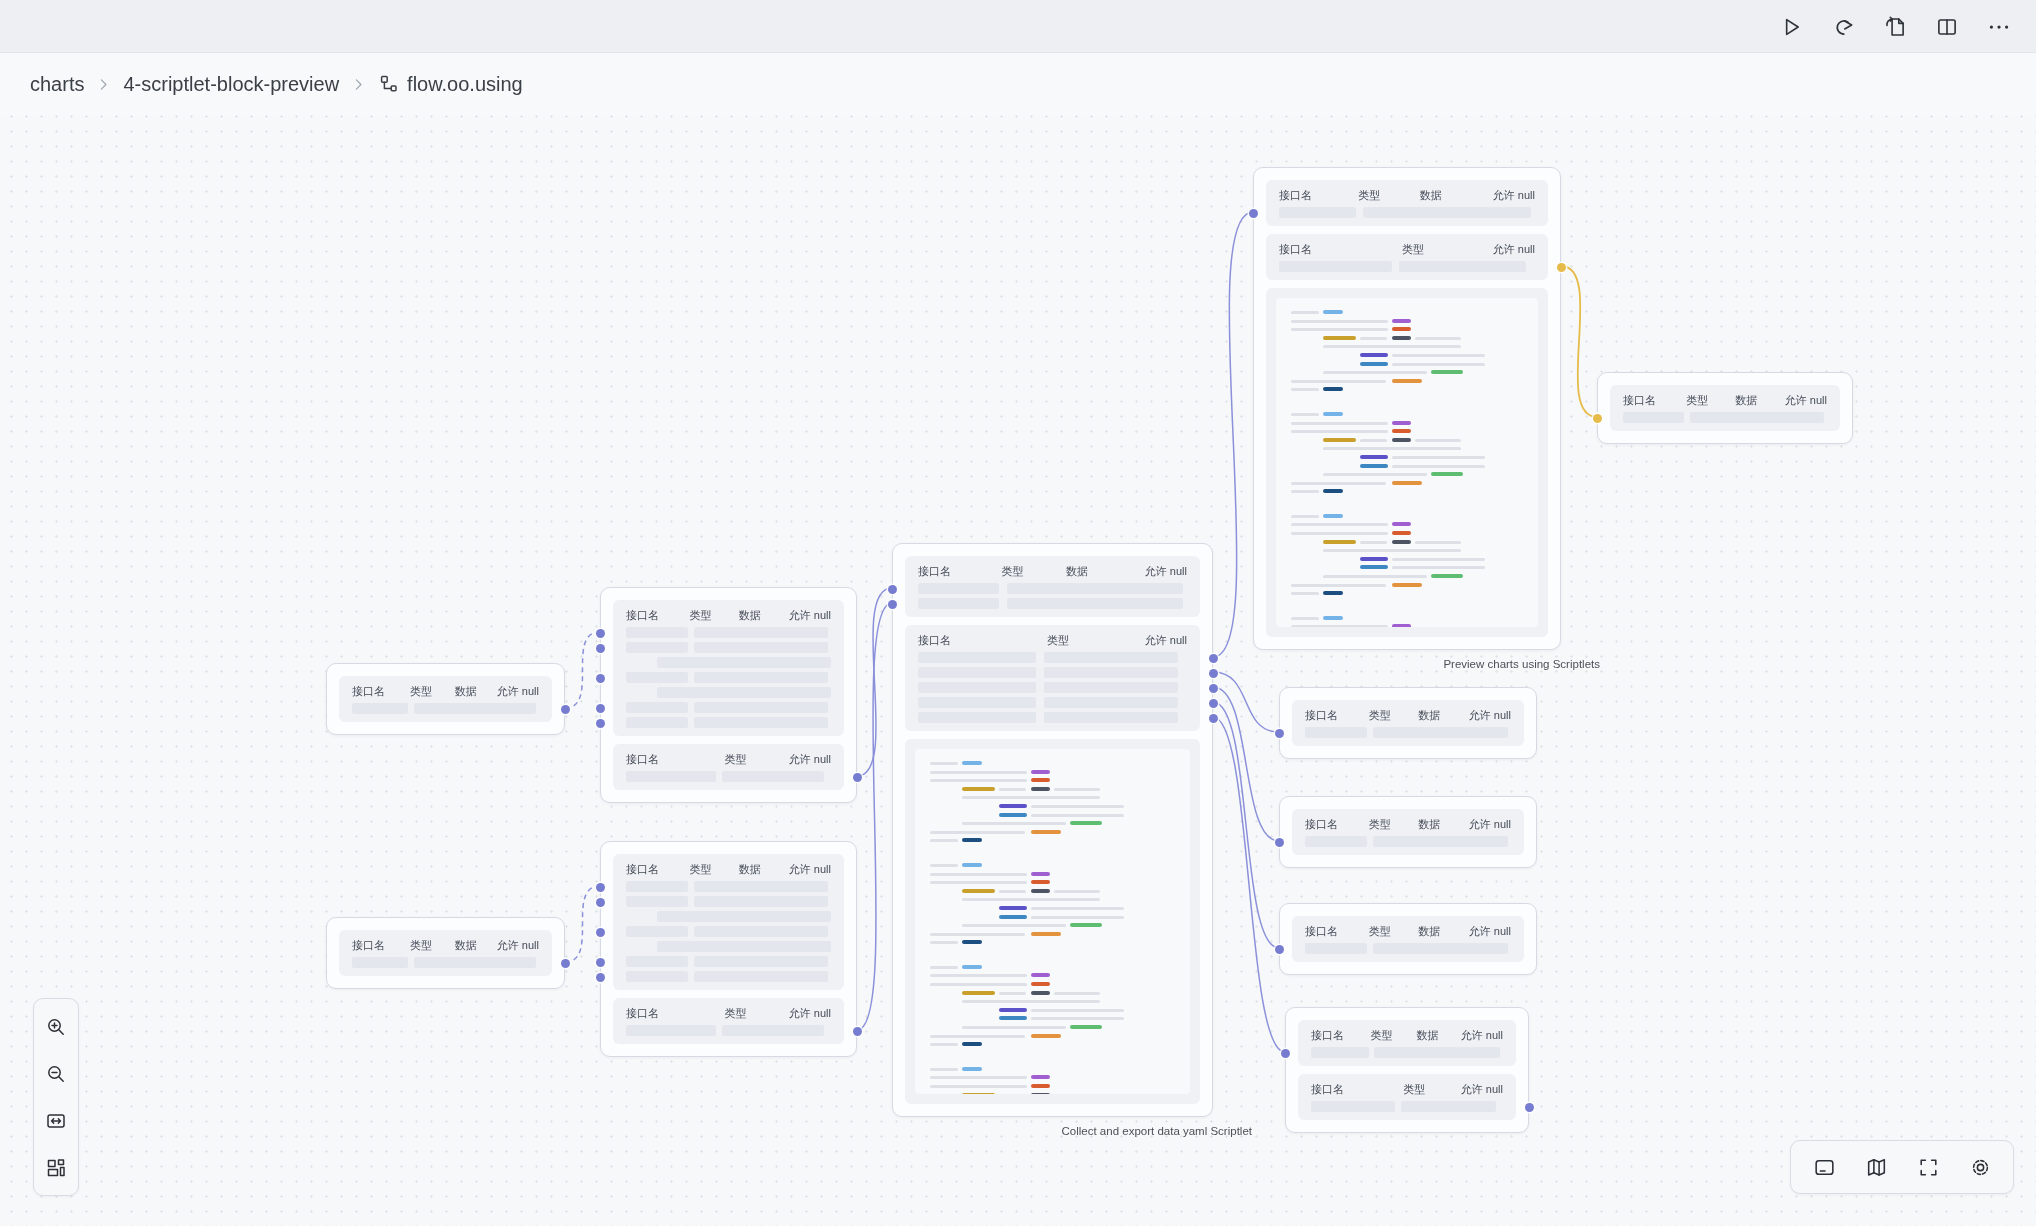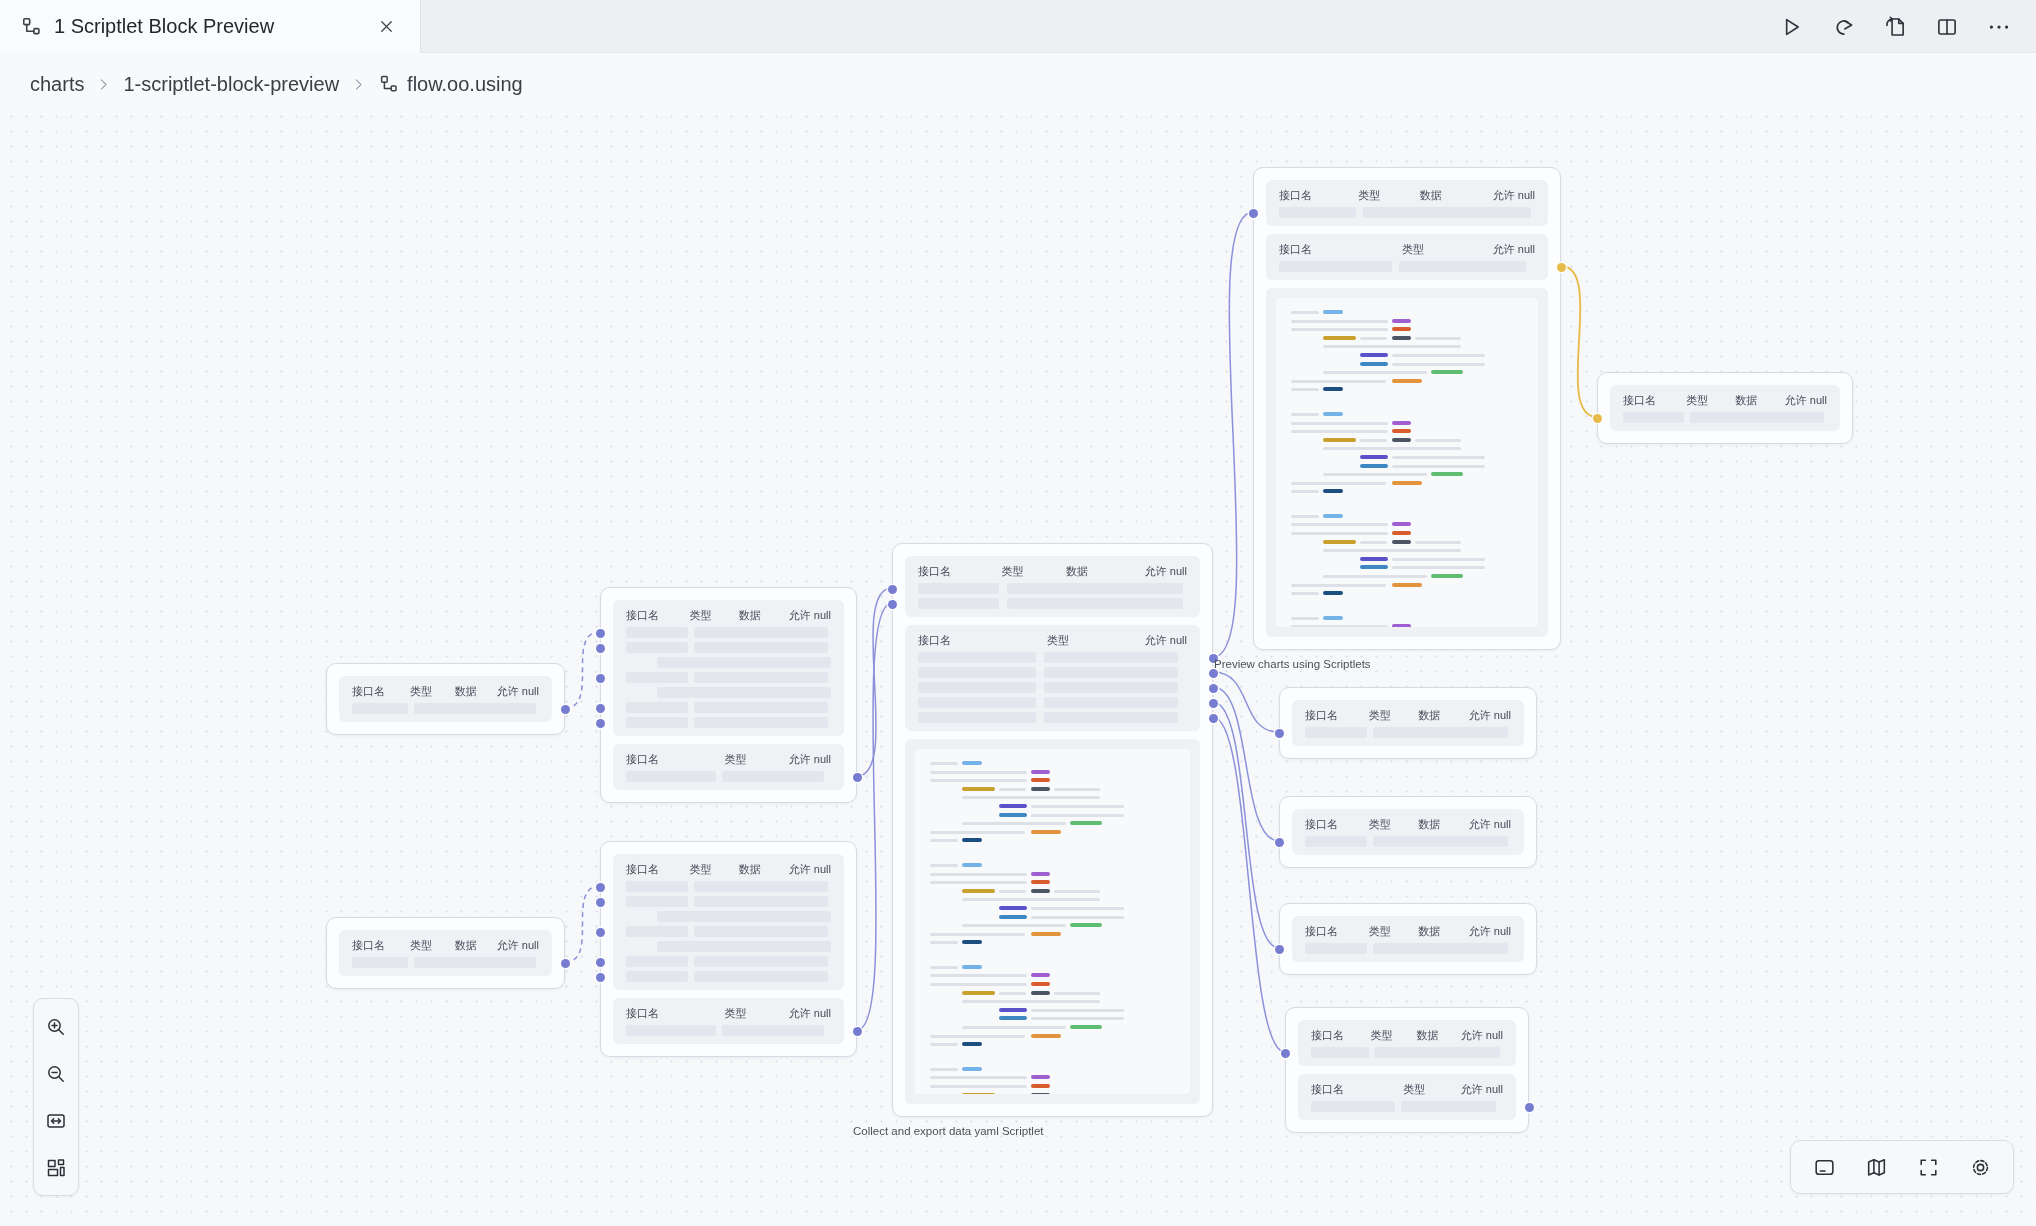--- a/index.html
+++ b/index.html
@@ -45,21 +45,21 @@
   .io-row { position:relative; height:11px; margin-top:4px; }
   .iobar { position:absolute; top:0; height:11px; background:#e3e7ed; border-radius:2px; }
   .code-panel { background:#eff1f5; border-radius:6px; flex:1 1 auto; min-height:0;
     padding:10px; overflow:hidden; display:flex; }
   .code-inner { background:#f7f9fb; border-radius:4px; flex:1; padding:13px 15px; overflow:hidden; }
   .code-line { position:relative; height:3px; margin-bottom:5.6px; }
   .cbar { position:absolute; top:0; height:3px; border-radius:2px; }
   .cbar.colored { height:4px; top:-1px; }
   .code-gap { height:16px; }
   .node-label { position:absolute; top:calc(100% + 9px); left:-40px; right:-40px;
-    text-align:left; font-size:11.5px; color:#4b5058; white-space:nowrap; }
+    text-align:right; font-size:11.5px; color:#4b5058; white-space:nowrap; }
   .port { position:absolute; width:9px; height:9px; border-radius:50%; z-index:3;
     box-shadow:0 0 0 1.5px rgba(255,255,255,.85); cursor:crosshair; }
 
   
   .ctrl-panel { position:absolute; z-index:10; background:#f7f8fa; border:1px solid #d9dce2;
     border-radius:10px; box-shadow:0 1px 3px rgba(25,35,60,.05); display:flex; }
   .zoom-panel { left:33px; top:998px; width:46px; flex-direction:column; padding:7px 0; gap:6px; align-items:center; }
   .view-panel { left:1790px; top:1140px; height:54px; flex-direction:row; align-items:center; padding:0 10px; gap:6px; }
   .cbtn { border:none; background:transparent; color:#2c3138; cursor:pointer;
     display:flex; align-items:center; justify-content:center; border-radius:6px; }
@@ -678,54 +678,39 @@
     </div>
 </div>
 
 <div class="breadcrumb" id="breadcrumb">
     <span class="crumb">charts</span>
     <span class="crumb-sep">
       <svg viewBox="0 0 24 24" fill="none" stroke="currentColor" stroke-width="1.5" stroke-linecap="round" stroke-linejoin="round">
         <path d="M9 5.5l6.5 6.5L9 18.5"></path>
       </svg>
     </span>
-    <span class="crumb">1-scriptlet-block-preview</span>
+    <span class="crumb">4-scriptlet-block-preview</span>
     <span class="crumb-sep">
       <svg viewBox="0 0 24 24" fill="none" stroke="currentColor" stroke-width="1.5" stroke-linecap="round" stroke-linejoin="round">
         <path d="M9 5.5l6.5 6.5L9 18.5"></path>
       </svg>
     </span>
     <span class="crumb crumb-file">
       <span class="ic" style="display: flex; width: 20px; height: 20px; color: rgb(59, 64, 71);">
         <svg viewBox="0 0 20 20" fill="none" stroke="currentColor" stroke-width="1.5" stroke-linecap="round" stroke-linejoin="round">
           <rect x="3.6" y="2.6" width="5.6" height="5.6" rx="1"></rect>
           <path d="M6.4 8.2v6.3h6.8"></path>
           <rect x="13.2" y="12" width="4.8" height="4.8" rx="1"></rect>
         </svg>
       </span>
       <span>flow.oo.using</span>
     </span>
   </div>
 
 <div class="tabstrip">
-  <div class="tab">
-    <span class="ic" id="tab-flow-icon" style="display: flex; width: 21px; height: 21px; color: rgb(59, 64, 71);">
-        <svg viewBox="0 0 20 20" fill="none" stroke="currentColor" stroke-width="1.5" stroke-linecap="round" stroke-linejoin="round">
-          <rect x="3.6" y="2.6" width="5.6" height="5.6" rx="1"></rect>
-          <path d="M6.4 8.2v6.3h6.8"></path>
-          <rect x="13.2" y="12" width="4.8" height="4.8" rx="1"></rect>
-        </svg>
-      </span>
-    <span class="tab-title">1 Scriptlet Block Preview</span>
-    <button class="closebtn" id="tab-close">
-        <svg viewBox="0 0 24 24" fill="none" stroke="currentColor" stroke-width="1.5" stroke-linecap="round" stroke-linejoin="round">
-          <path d="M6 6l12 12M18 6L6 18"></path>
-        </svg>
-      </button>
-  </div>
   <div class="toolbar" id="toolbar">
       <button class="tbtn">
         <svg viewBox="0 0 24 24" fill="none" stroke="currentColor" stroke-width="1.5" stroke-linecap="round" stroke-linejoin="round">
           <path d="M8 5.2L18.6 12 8 18.8z"></path>
         </svg>
       </button>
       <button class="tbtn">
         <svg viewBox="0 0 24 24" fill="none" stroke="currentColor" stroke-width="1.5" stroke-linecap="round" stroke-linejoin="round">
           <path d="M12.8 18.6a6.1 6.1 0 1 1 3.9-10.8"></path>
           <path d="M13.6 6.4l6.4 3.7-6.4 3.7"></path>

